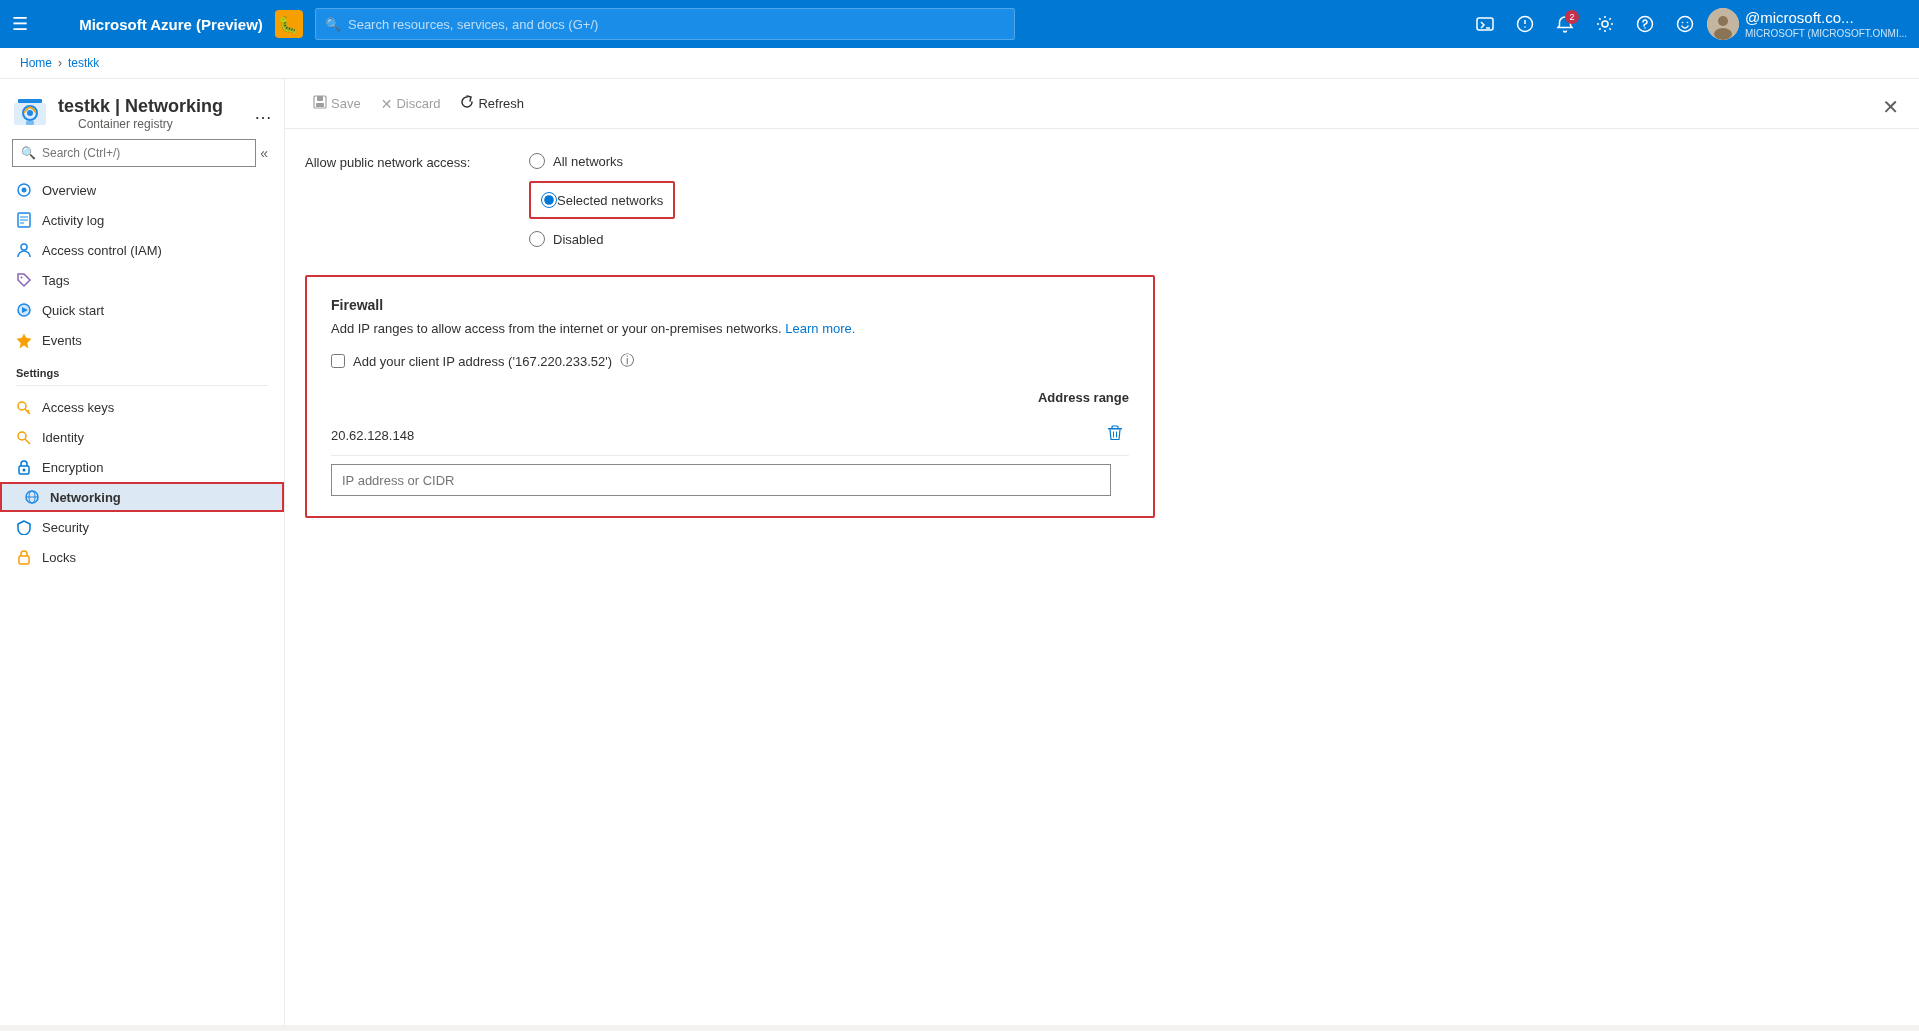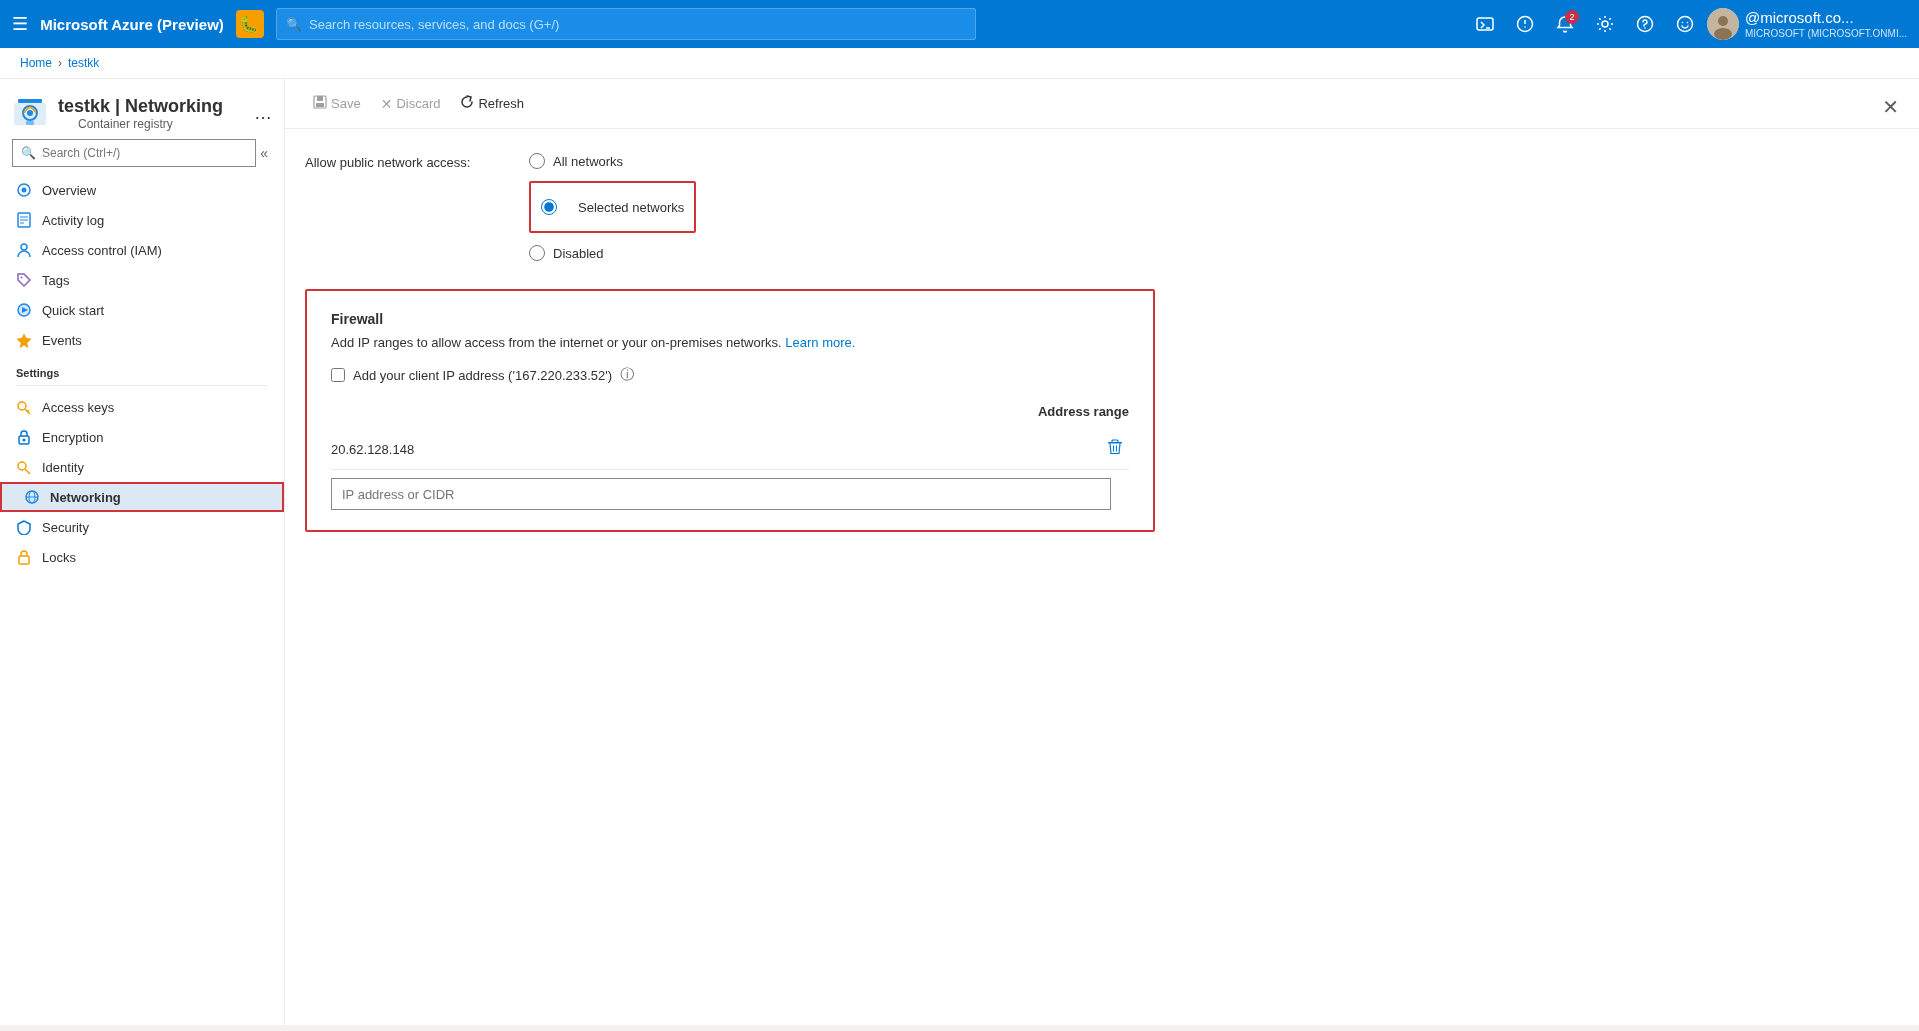--- a/index.html
+++ b/index.html
@@ -9,21 +9,21 @@
     .top-nav {
       background: #0078d4;
       height: 48px;
       display: flex;
       align-items: center;
       padding: 0 12px;
       gap: 12px;
       color: white;
     }
     .top-nav .hamburger { font-size: 18px; cursor: pointer; color: white; }
-    .top-nav .brand { font-size: 15px; font-weight: 600; color: white; white-space: nowrap; }
+    .top-nav .brand { font-size: 15px; font-weight: 600; color: white; white-space: nowrap; margin-left: 39px; }
     .top-nav .bug-icon {
       background: #f59f00;
       width: 28px; height: 28px;
       border-radius: 4px;
       display: flex; align-items: center; justify-content: center;
       font-size: 16px;
     }
     .top-nav .search-bar {
       flex: 1;
       max-width: 700px;
@@ -271,25 +271,25 @@
       font-size: 13px;
       cursor: pointer;
     }
     .radio-option input[type="radio"] {
       width: 16px; height: 16px;
       accent-color: #0078d4;
       cursor: pointer;
     }
     .radio-highlight {
       border: 2px solid #d13438;
-      padding: 16px 10px;
+      padding: 9px 10px;
       border-radius: 2px;
       display: flex;
       align-items: center;
-      gap: 21px;
+      gap: 0;
       justify-content: flex-end;
     }
 
     
     .firewall-box {
       border: 2px solid #d13438;
       border-radius: 2px;
       padding: 20px 24px;
       max-width: 850px;
       background: white;
@@ -536,35 +536,35 @@
             <circle cx="6" cy="7" r="4" fill="none" stroke="#f59f00" stroke-width="1.5"></circle>
             <line x1="9" y1="10" x2="14" y2="15" stroke="#f59f00" stroke-width="1.5"></line>
             <line x1="11" y1="13" x2="13" y2="11" stroke="#f59f00" stroke-width="1.5"></line>
           </svg>
       </span>
       <span>Access keys</span>
     </div>
     <div class="nav-item">
       <span class="nav-icon-wrap">
         <svg width="16" height="16" viewBox="0 0 16 16">
+            <circle cx="6" cy="7" r="4" fill="none" stroke="#f59f00" stroke-width="1.5"></circle>
+            <line x1="9" y1="10" x2="14" y2="15" stroke="#f59f00" stroke-width="1.5"></line>
+          </svg>
+      </span>
+      <span>Identity</span>
+    </div>
+    <div class="nav-item">
+      <span class="nav-icon-wrap">
+        <svg width="16" height="16" viewBox="0 0 16 16">
             <rect x="3" y="7" width="10" height="8" rx="1.5" fill="none" stroke="#0078d4" stroke-width="1.5"></rect>
             <path d="M5 7V5a3 3 0 0 1 6 0v2" fill="none" stroke="#0078d4" stroke-width="1.5"></path>
             <circle cx="8" cy="11" r="1.5" fill="#0078d4"></circle>
           </svg>
       </span>
       <span>Encryption</span>
-    </div>
-    <div class="nav-item">
-      <span class="nav-icon-wrap">
-        <svg width="16" height="16" viewBox="0 0 16 16">
-            <circle cx="6" cy="7" r="4" fill="none" stroke="#f59f00" stroke-width="1.5"></circle>
-            <line x1="9" y1="10" x2="14" y2="15" stroke="#f59f00" stroke-width="1.5"></line>
-          </svg>
-      </span>
-      <span>Identity</span>
     </div>
     <div class="nav-item active" style="background:#dce9f5; outline: 2px solid #d13438; outline-offset:-2px;">
       <span class="nav-icon-wrap">
         <svg width="16" height="16" viewBox="0 0 16 16">
             <circle cx="8" cy="8" r="6" fill="none" stroke="#1e88e5" stroke-width="1.5"></circle>
             <ellipse cx="8" cy="8" rx="3" ry="6" fill="none" stroke="#1e88e5" stroke-width="1"></ellipse>
             <line x1="2" y1="8" x2="14" y2="8" stroke="#1e88e5" stroke-width="1"></line>
           </svg>
       </span>
       <span>Networking</span>

